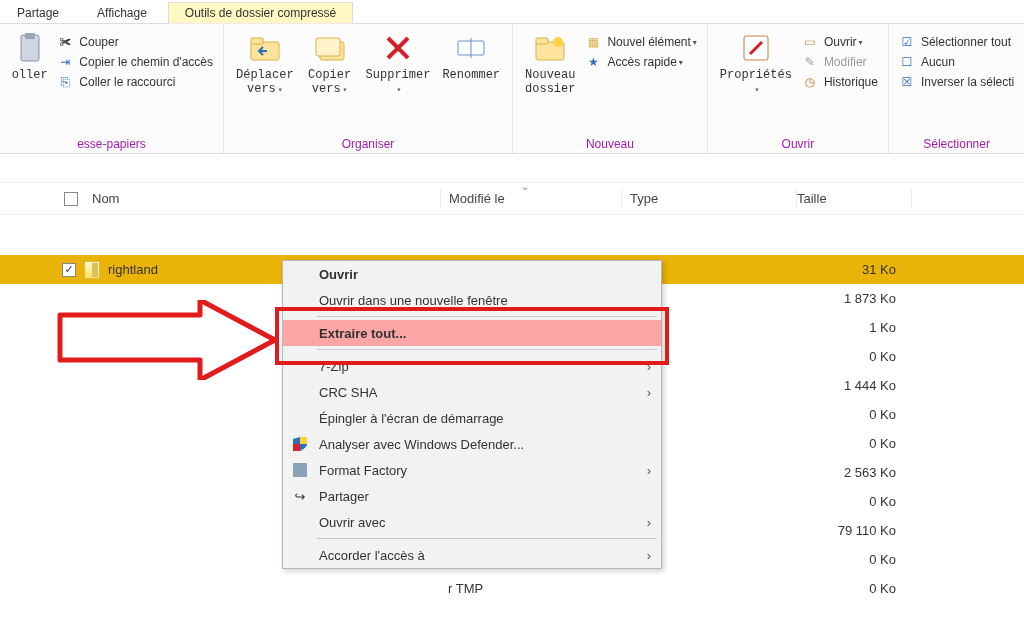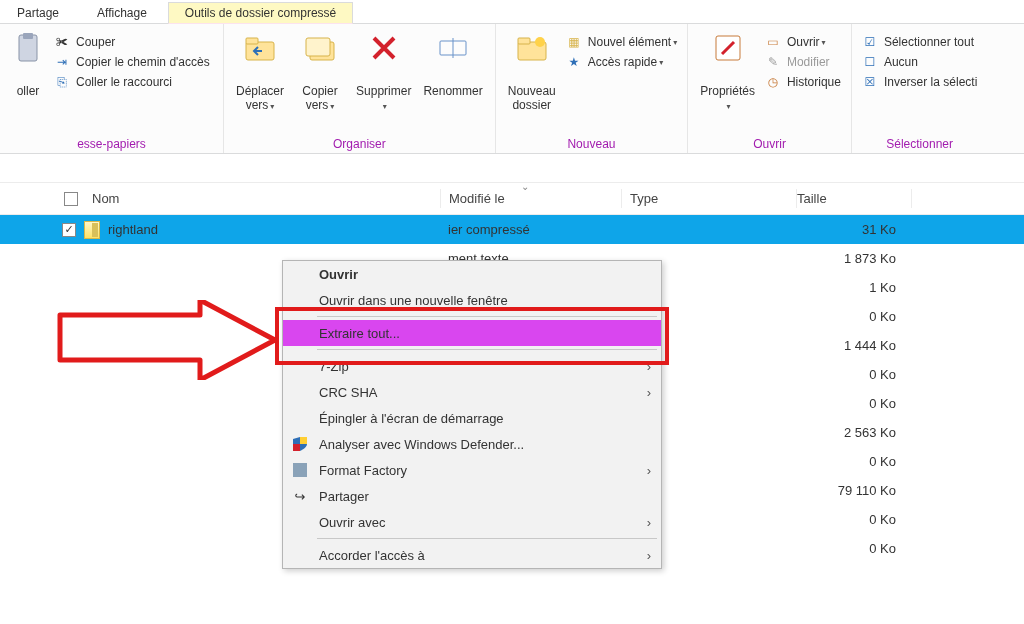--- a/index.html
+++ b/index.html
@@ -70,22 +70,23 @@
   .rbtn .ic {
     width: 32px;
     height: 32px;
     display: flex;
     align-items: center;
     justify-content: center;
   }
   .rbtn .lbl {
     text-align: center;
     line-height: 14px;
-    margin-top: 20px;
+    margin-top: 4px;
     white-space: pre-line;
+    font-family: Liberation Mono, monospace;
   }
   .small-row {
     display: flex;
     align-items: center;
     padding: 2px 4px;
     white-space: nowrap;
   }
   .small-row .ic {
     width: 16px;
     height: 16px;
@@ -131,21 +132,22 @@
     display: flex;
     align-items: center;
     height: 29px;
     font-size: 13px;
     color: #333;
   }
   .row .cell-name { width: 440px; display: flex; align-items: center; padding-left: 62px; }
   .row .cell-type { width: 354px; padding-left: 8px; color: #333; }
   .row .cell-size { width: 114px; text-align: right; padding-right: 12px; }
   .row.selected {
-    background: #0ea5e9;
+    background: #eab308;
+    margin-top: 40px;
   }
   .chk {
     width: 14px;
     height: 14px;
     border: 1px solid #888;
     margin-right: 8px;
     display:flex;
     align-items:center;
     justify-content:center;
     background:#fff;
@@ -194,21 +196,22 @@
     width:18px;height:18px;
     display:flex;align-items:center;justify-content:center;
   }
   .cm-item .cm-arrow {
     position: absolute;
     right: 10px;
     color: #555;
   }
   .cm-item.bold { font-weight: 600; }
   .cm-item.highlight {
-    background: #d946ef;
+    background: #fca5a5;
+    font-weight: bold;
   }
   .cm-sep {
     height: 1px;
     background: #c8c8c8;
     margin: 3px 4px 3px 34px;
   }
   
   .red-box {
     position: absolute;
     border: 4px solid #e11b1b;

